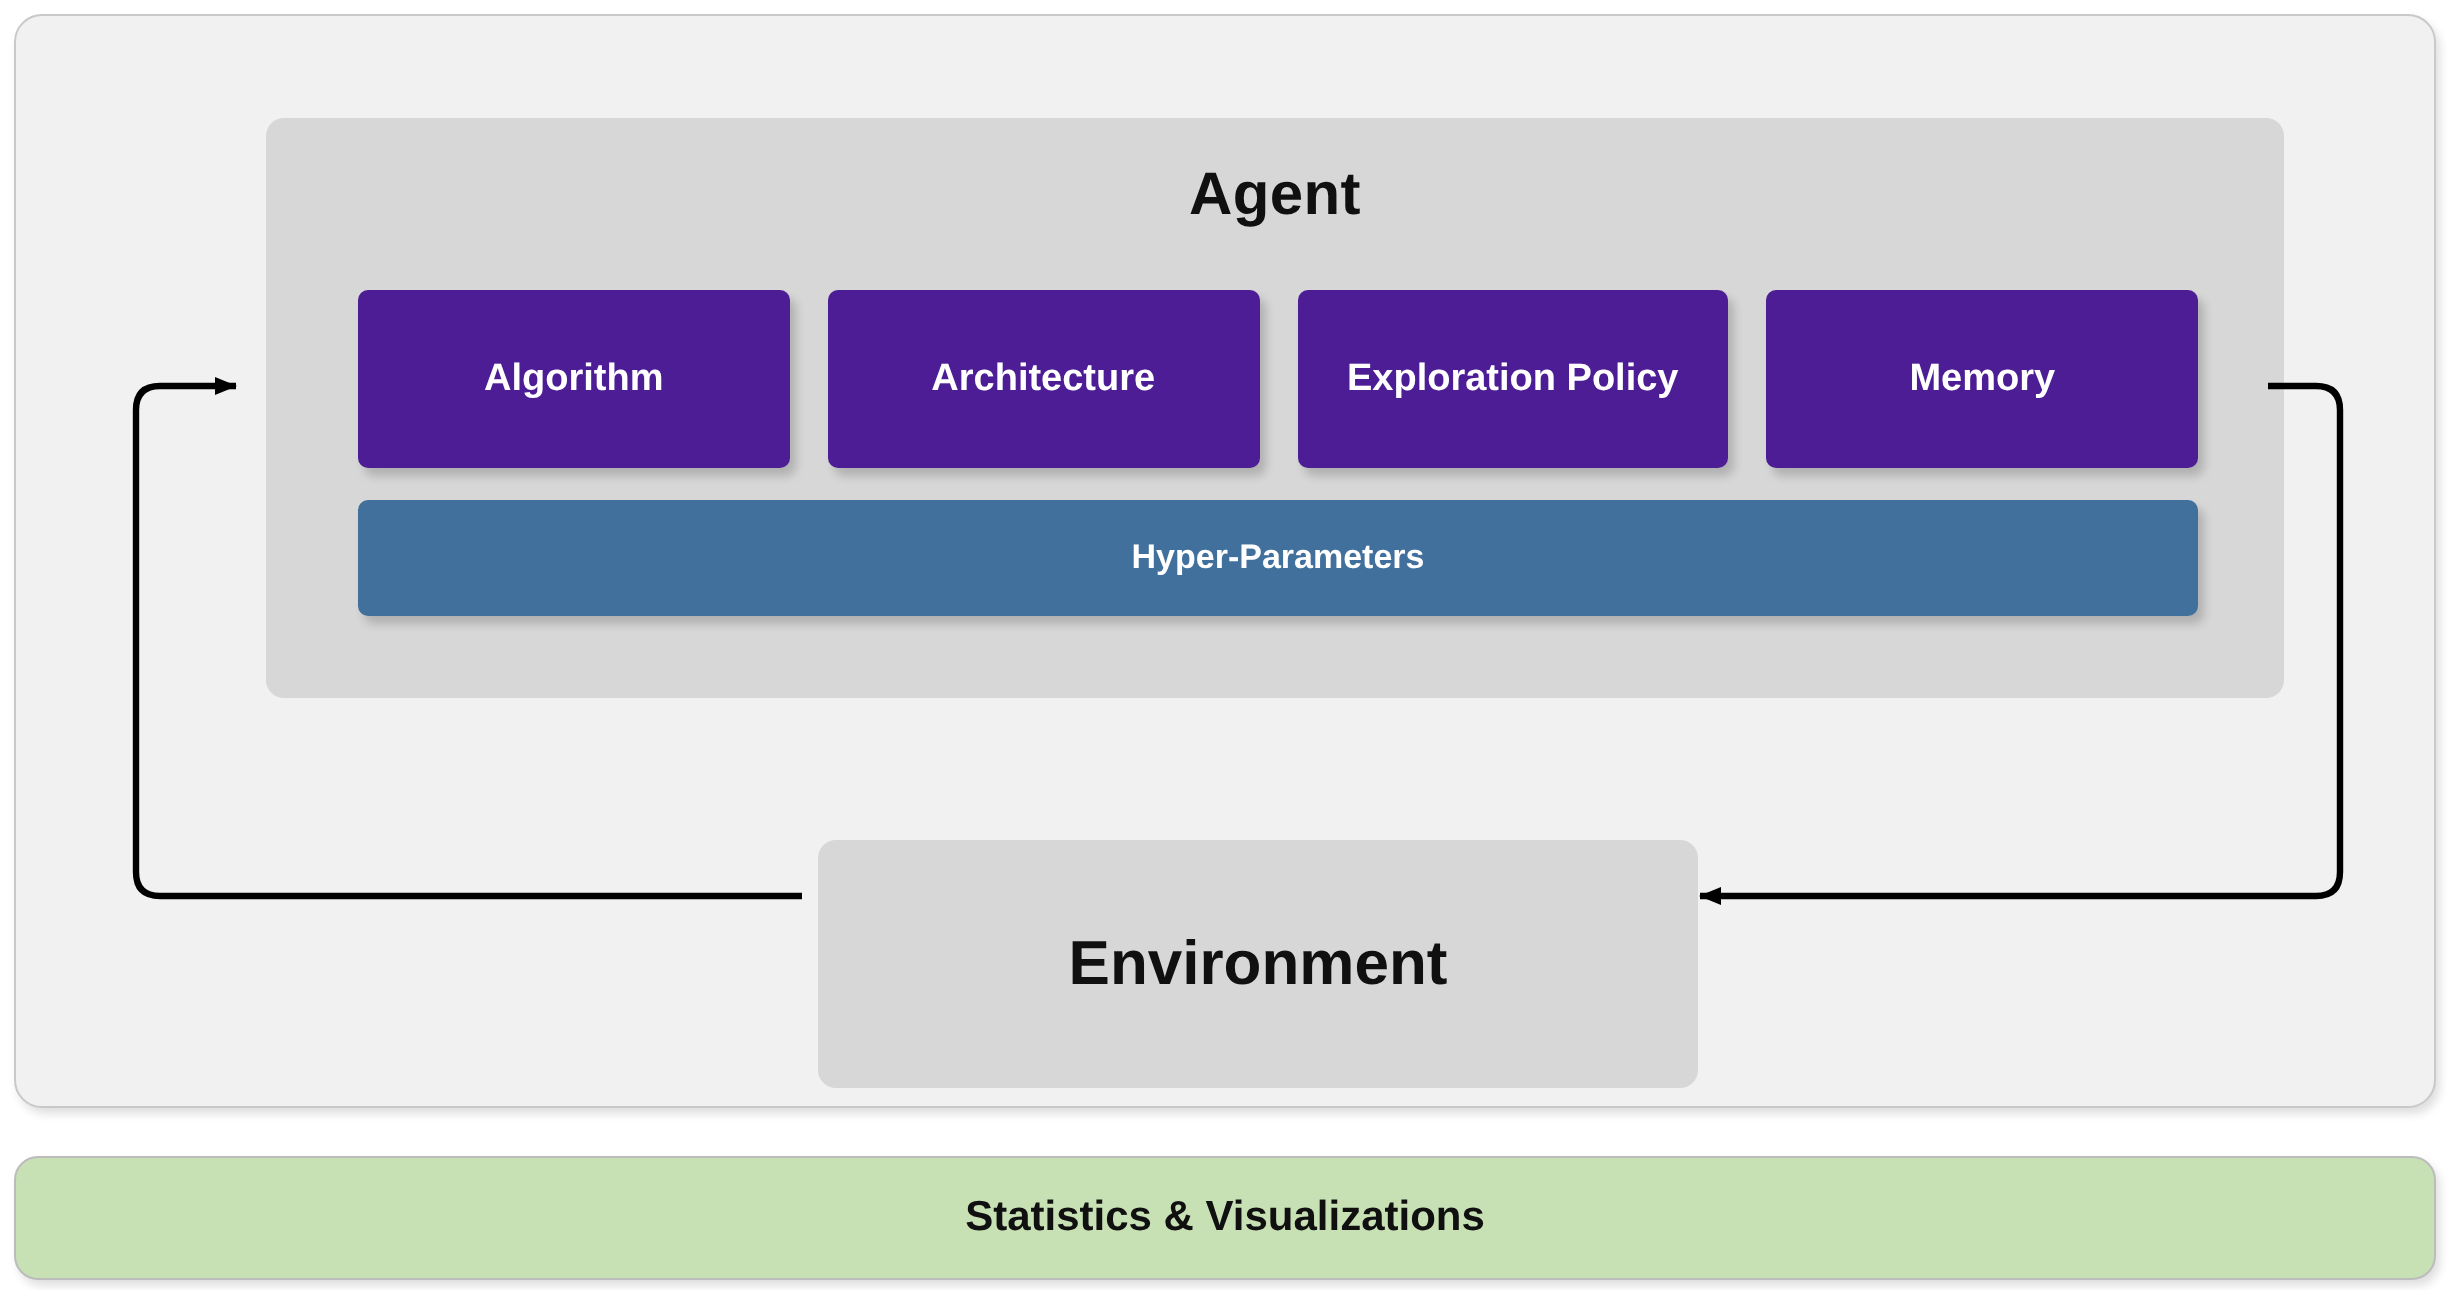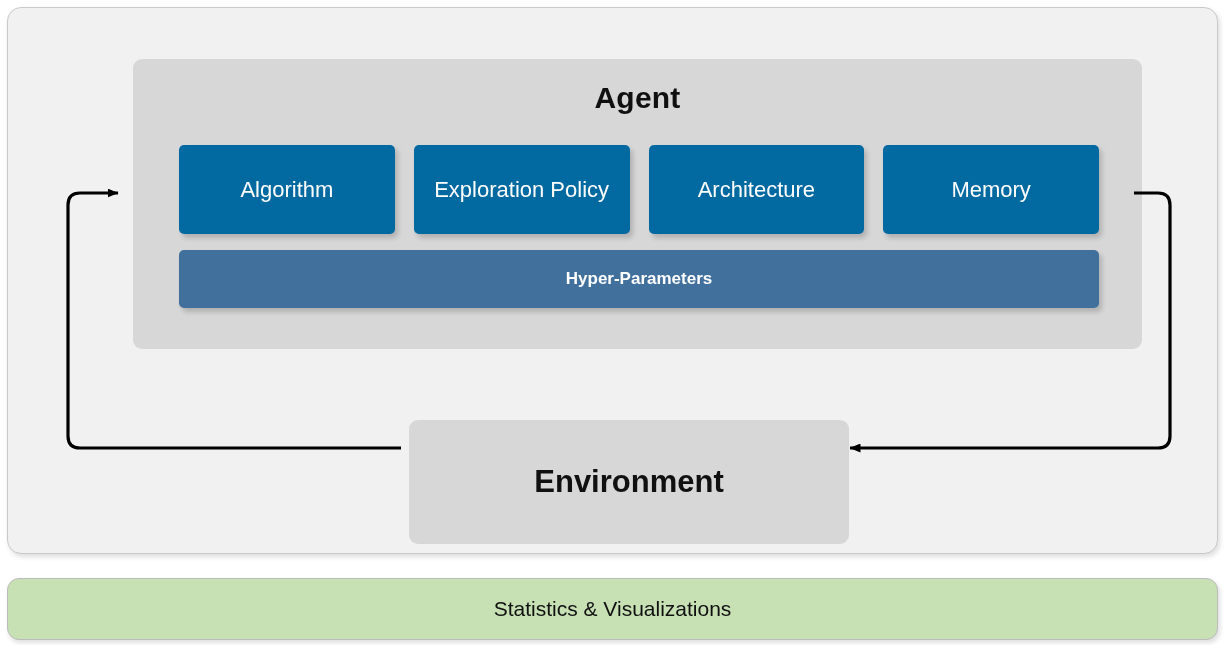--- a/index.html
+++ b/index.html
@@ -65,26 +65,26 @@
     width: 920px;        
     height: 89px;
     display: flex;
     gap: 19px;
   }
   .component-box {
     flex: 1 1 0;
     display: flex;
     align-items: center;
     justify-content: center;
-    background: #0369a1;
+    background: #4c1d95;
     border-radius: 5px;
     box-shadow: 3px 4px 5px rgba(0,0,0,0.18);
     color: #ffffff;
-    font-size: 22px;
-    font-weight: normal;
+    font-size: 19px;
+    font-weight: bold;
     text-align: center;
     line-height: 1.15;
   }
 
   
   .hyper-bar {
     position: absolute;
     left: 46px;
     top: 191px;          
     width: 920px;
@@ -137,38 +137,38 @@
     height: 62px;
     box-sizing: border-box;
     background: #c7e0b4;
     border: 1px solid #bcbcbc;
     border-radius: 12px;
     box-shadow: 2px 3px 5px rgba(0,0,0,0.13);
     display: flex;
     align-items: center;
     justify-content: center;
     font-size: 21px;
-    font-weight: normal;
+    font-weight: bold;
     color: #101010;
   }
 </style>
 </head>
 <body>
 
 <div id="stage">
 
   <div class="loop-panel">
 
     <div class="agent-panel">
       <div class="agent-title">Agent</div>
 
       <div class="component-row">
         <div class="component-box">Algorithm</div>
+        <div class="component-box">Architecture</div>
         <div class="component-box">Exploration Policy</div>
-        <div class="component-box">Architecture</div>
         <div class="component-box">Memory</div>
       </div>
 
       <div class="hyper-bar">Hyper-Parameters</div>
     </div>
 
     <div class="env-box">Environment</div>
   </div>
 
   <svg class="loop-arrows" viewBox="0 0 1225 645">

